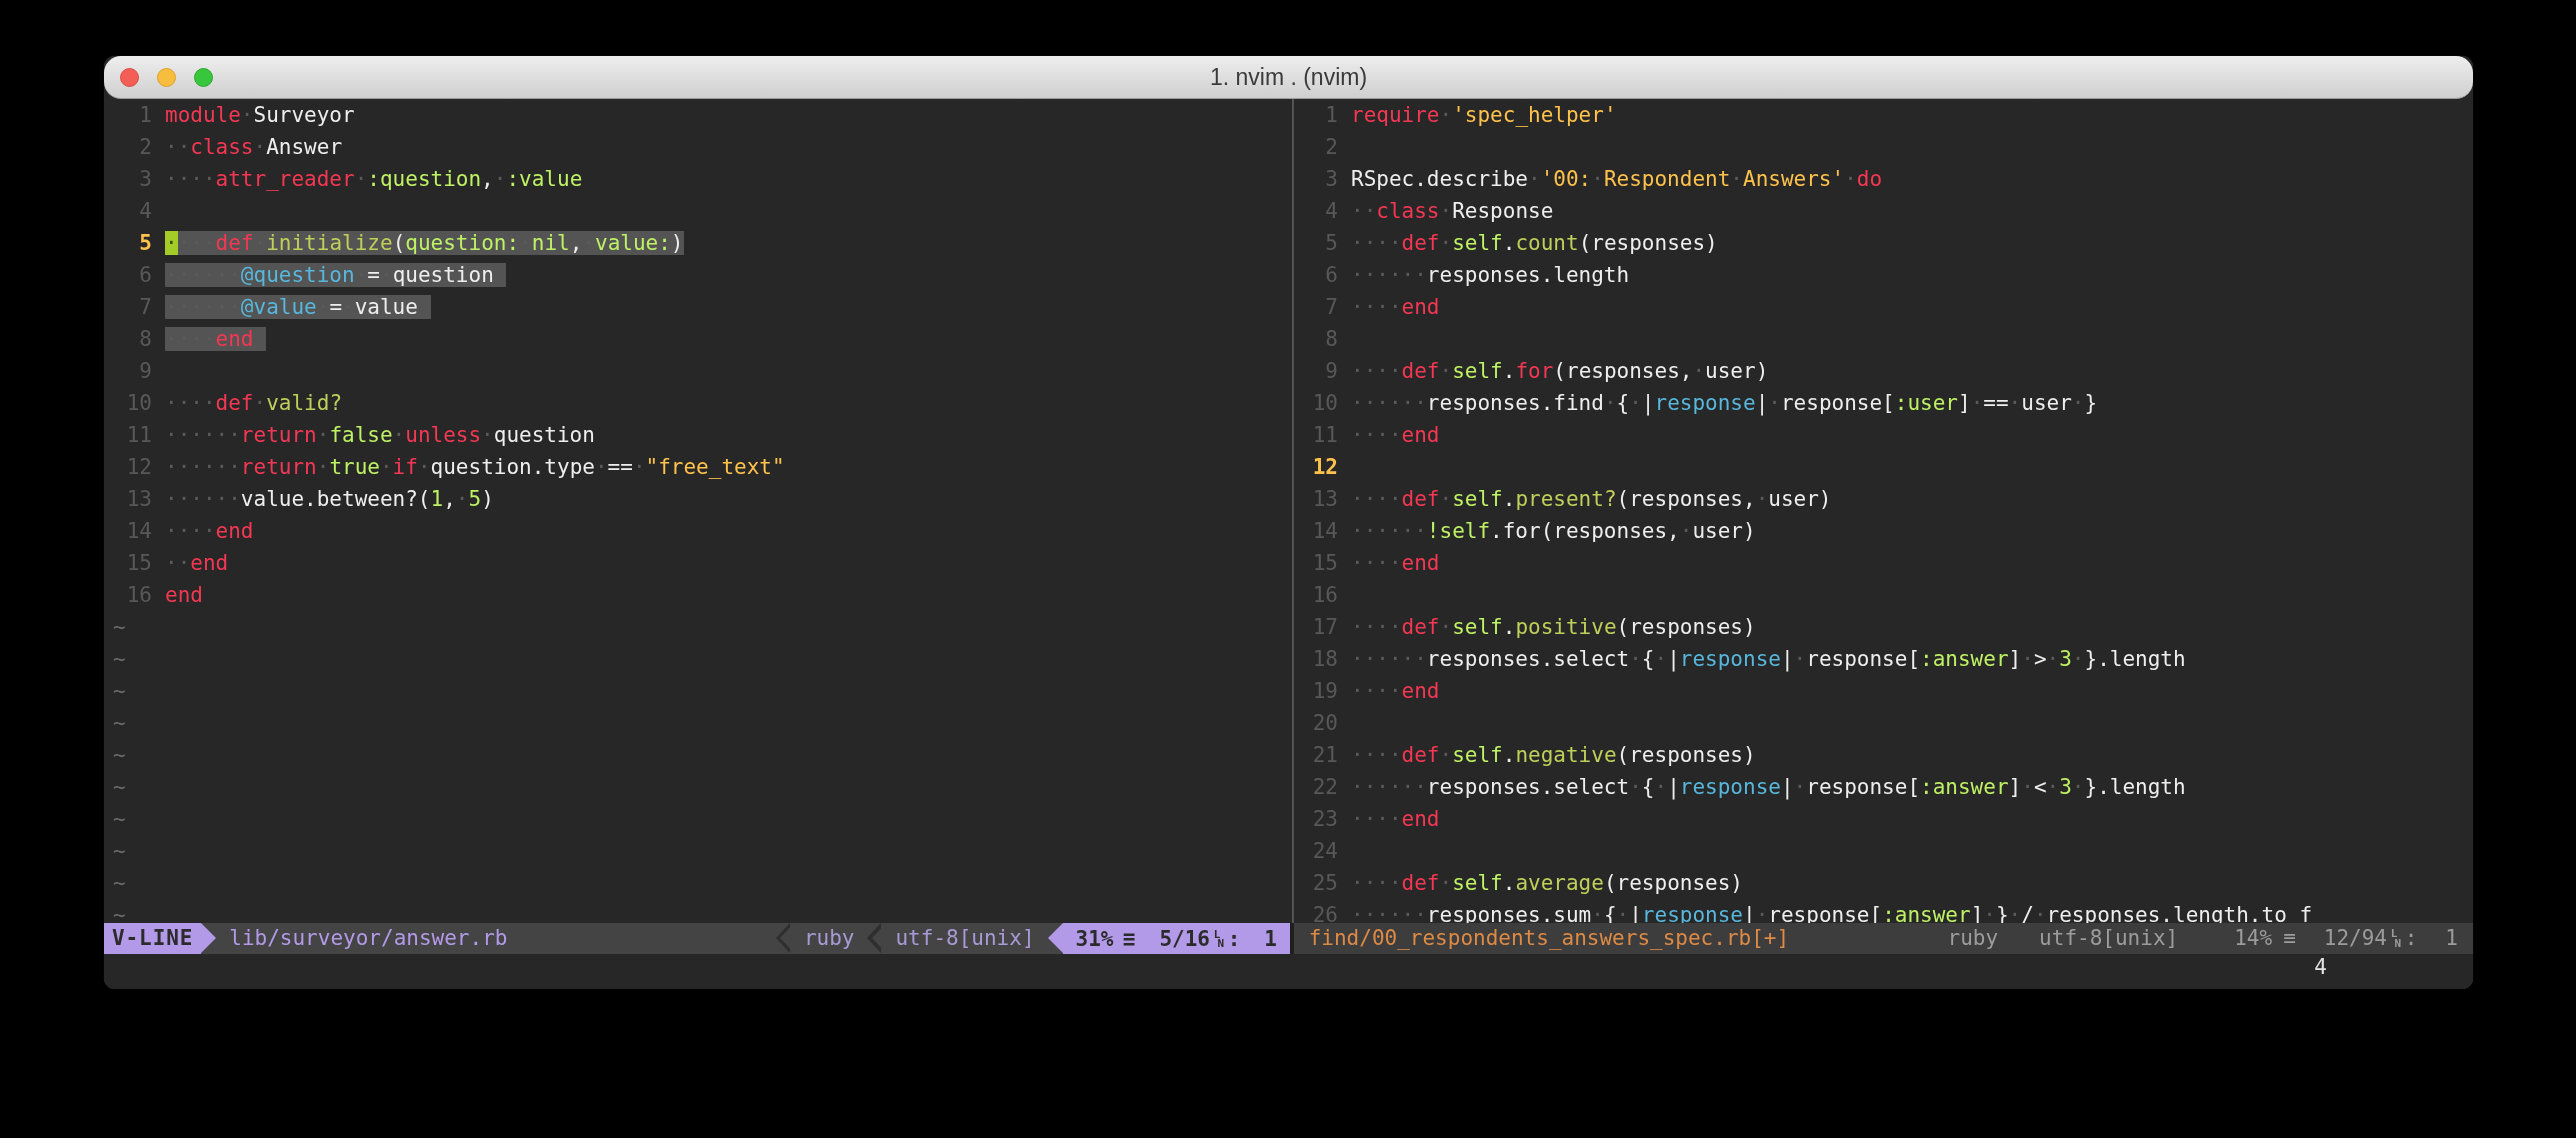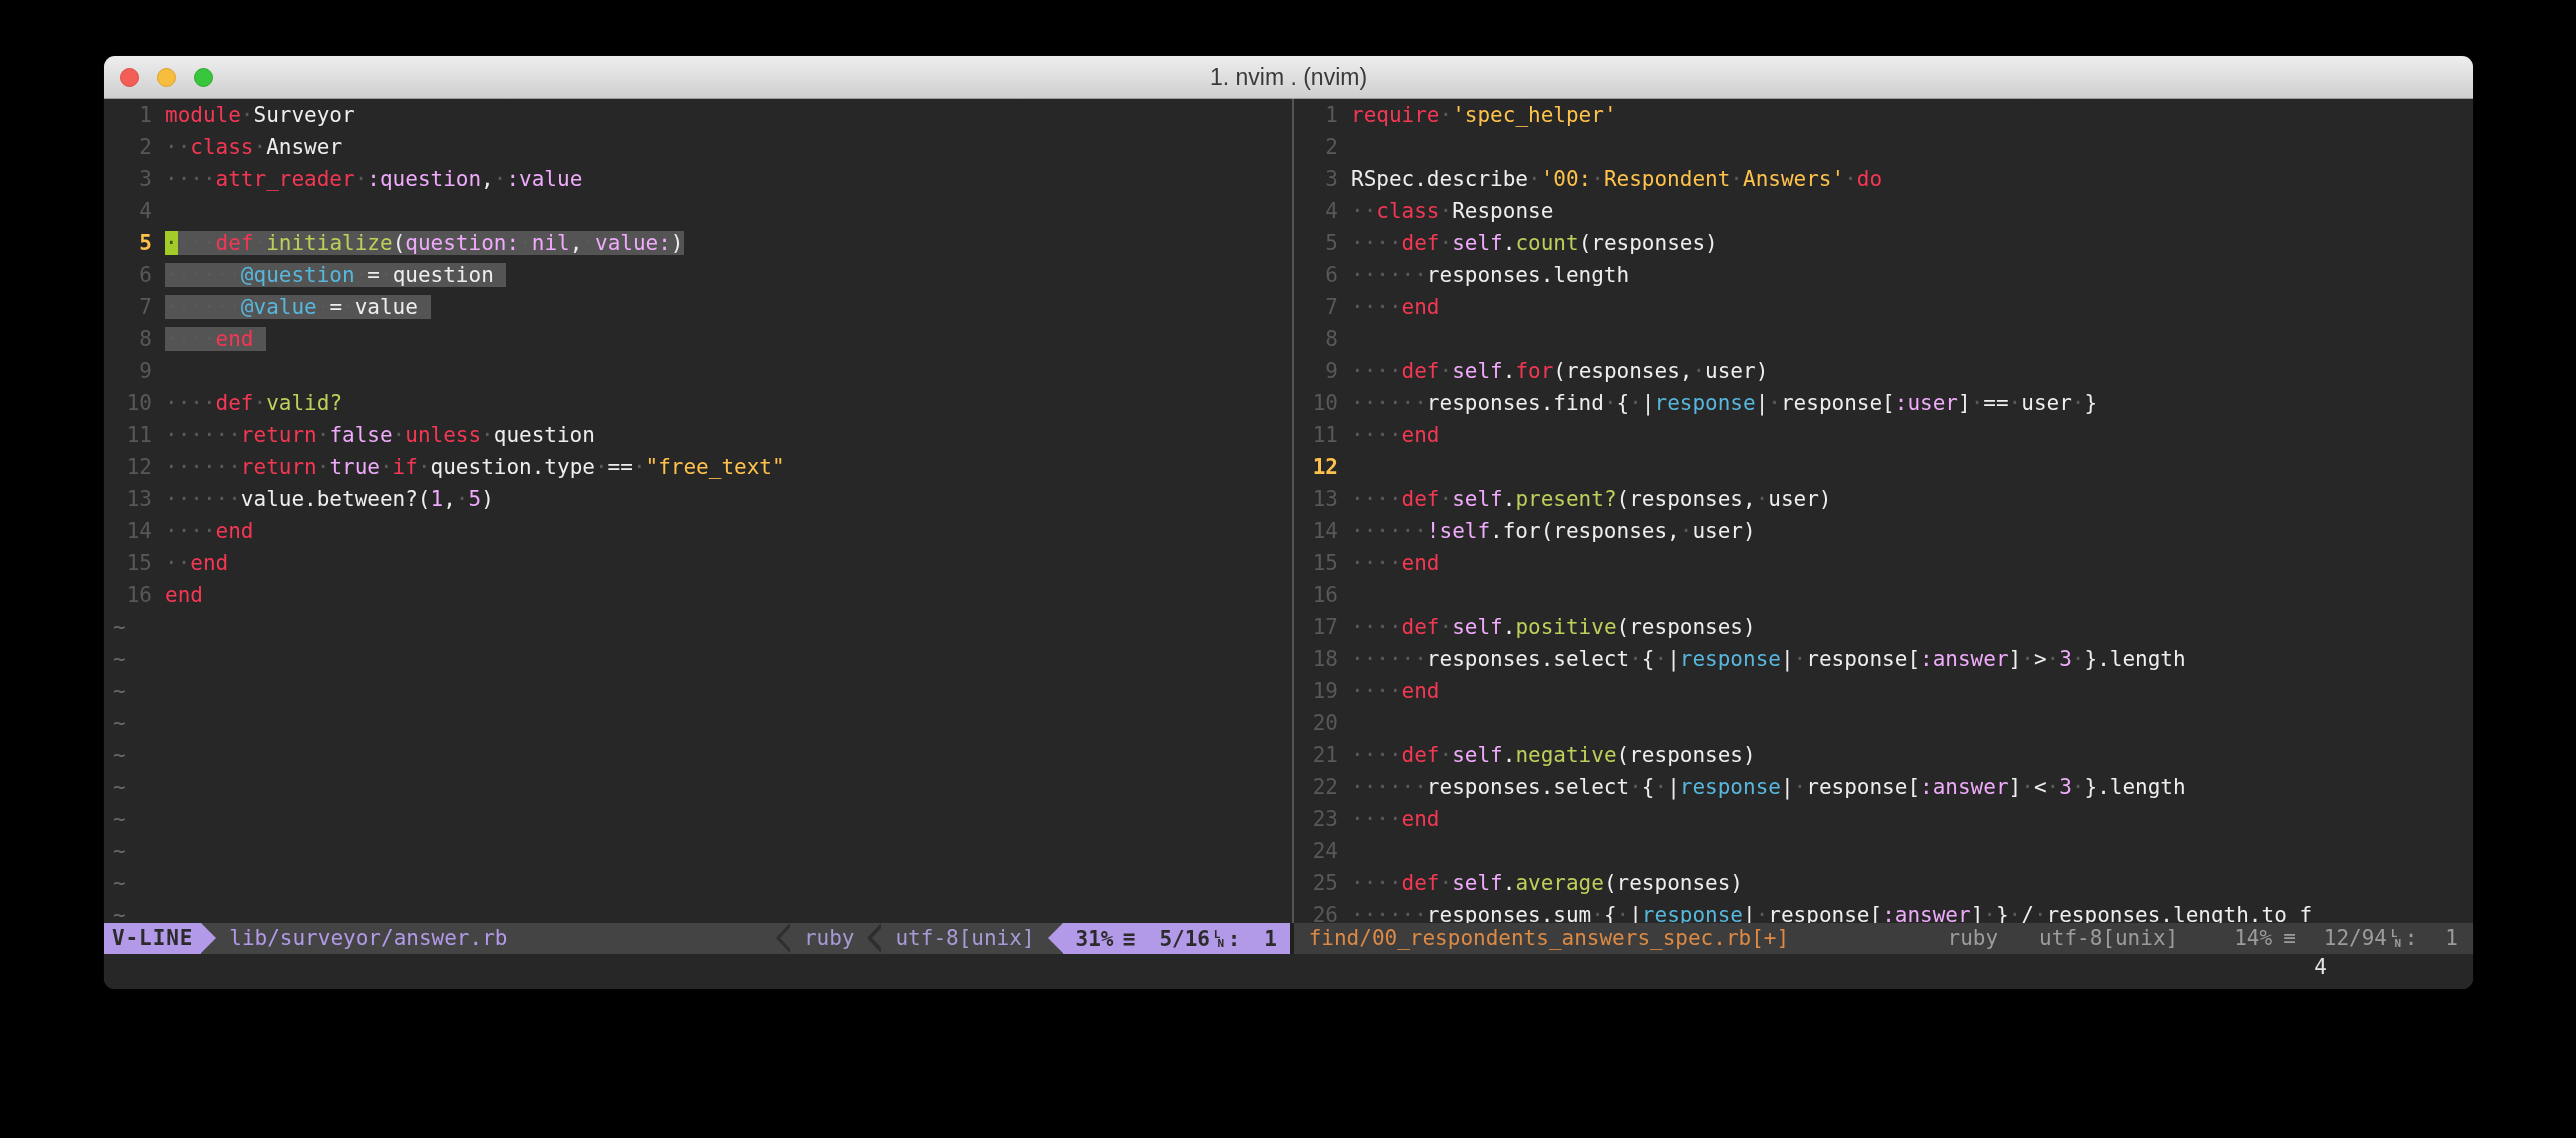--- a/index.html
+++ b/index.html
@@ -10,20 +10,21 @@
     position:absolute;left:104px;top:56px;width:2369px;height:933px;
     border-radius:11px;overflow:hidden;background:#272727;
     box-shadow:0 0 0.9px rgba(255,255,255,.25);
   }
 
   
   .titlebar{
     position:relative;height:43px;
     background:linear-gradient(#eeeeee,#cfcfcf);
     border-bottom:0.9px solid #9c9c9c;
+    border-radius:17px;
   }
   .lights{position:absolute;left:15.7px;top:12px;display:flex;gap:17.6px;}
   .light{width:19.4px;height:19.4px;border-radius:50%;}
   .light.red{background:#f35f56;border:0.9px solid #dd4a43;}
   .light.yellow{background:#f6bd3e;border:0.9px solid #dfa123;}
   .light.green{background:#37c63c;border:0.9px solid #2aa82f;}
   .title{
     text-align:center;line-height:43px;font-family:"Liberation Sans",sans-serif;
     font-size:23px;color:#3a3a3a;
   }
@@ -36,21 +37,21 @@
   .vdivider{
     width:13px;
     background:linear-gradient(#565656,#565656) center/1.9px 100% no-repeat;
   }
   .line{height:32px;}
   .ln{display:inline-block;width:39px;text-align:right;margin-right:13px;color:#585858;}
   .ln-cur{color:#ffc24b;font-weight:bold;}
   .tok-k{color:#f43753;}
   .tok-m{color:#c0cf5a;}
   .tok-s{color:#ffc24b;}
-  .tok-p{color:#f0abfc;text-align:right;}
+  .tok-p{color:#bef264;text-align:right;}
   .tok-c{color:#57b7dc;}
   .tok-t{color:#eeeeee;}
   .sp{color:#5a5a5a;}
   .sel{background:#545454;}
   .cursor{background:#a3cc29;color:#41500e;}
   .tilde{color:#6a6a6a;}
 
   
   .statusrow{display:flex;height:31px;font-size:21px;line-height:31px;}
   .st-left{width:1186px;background:#444444;display:flex;align-items:stretch;color:#a89ad4;}

